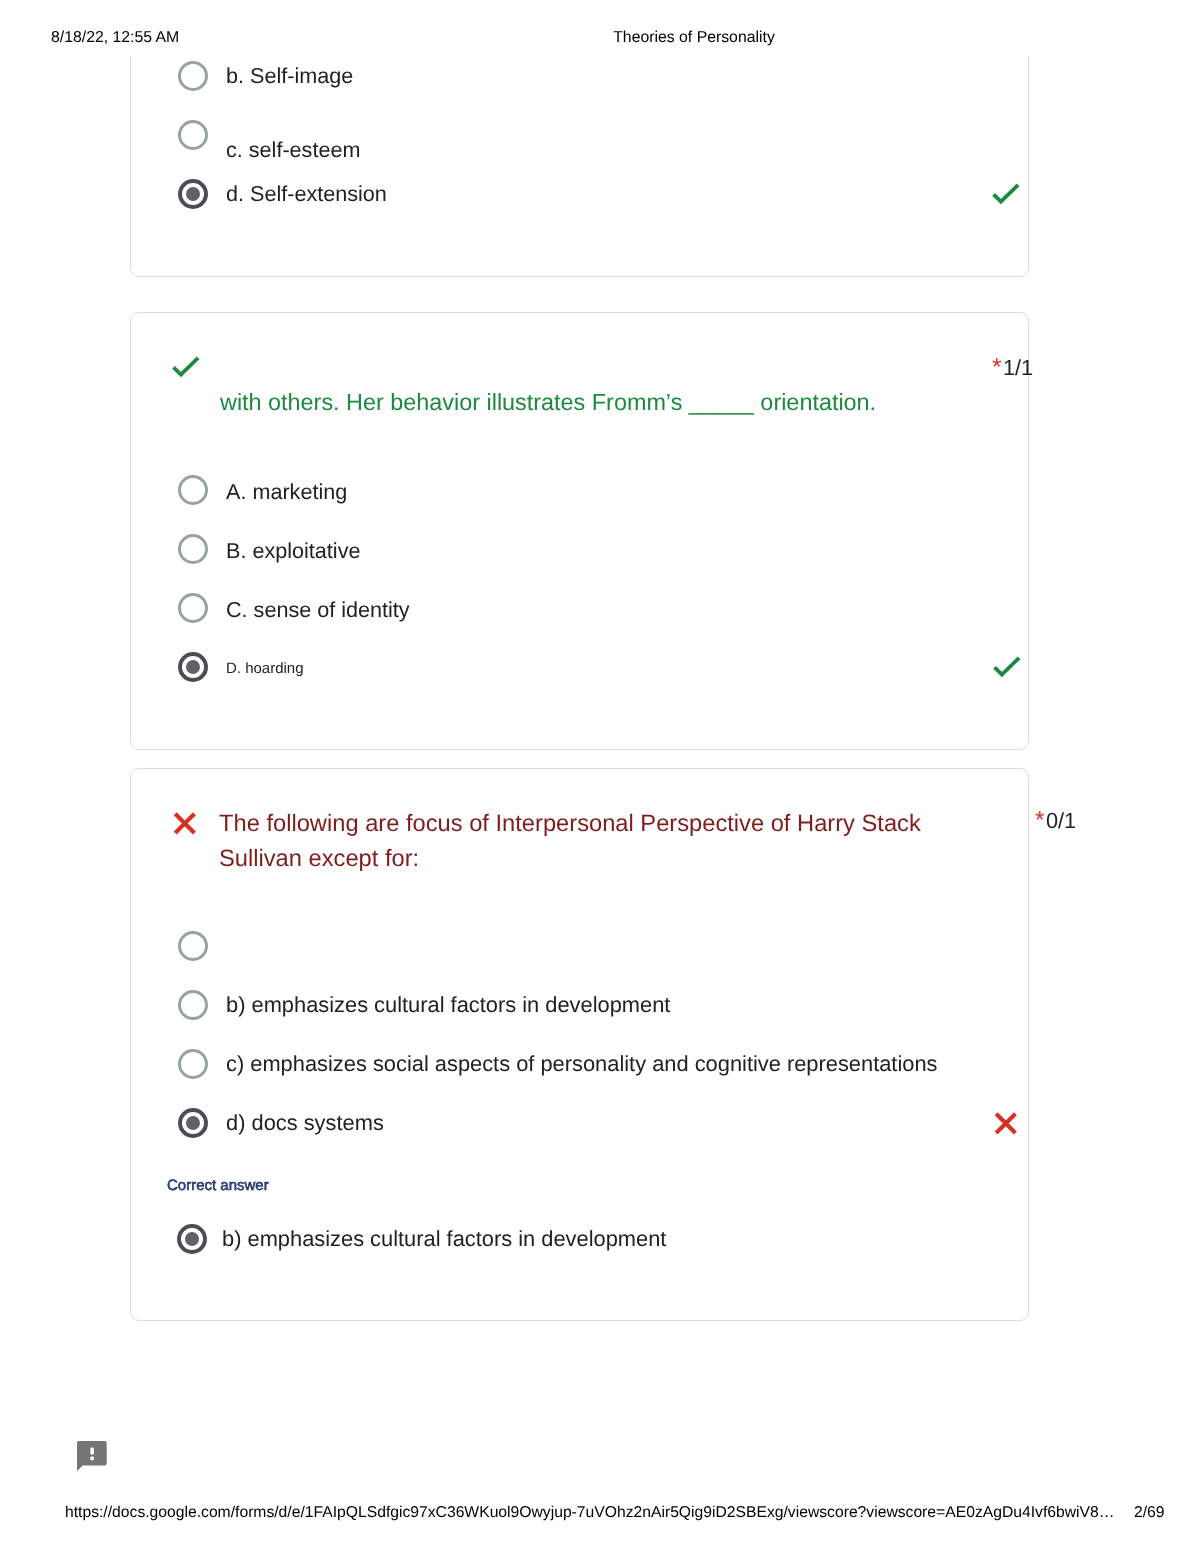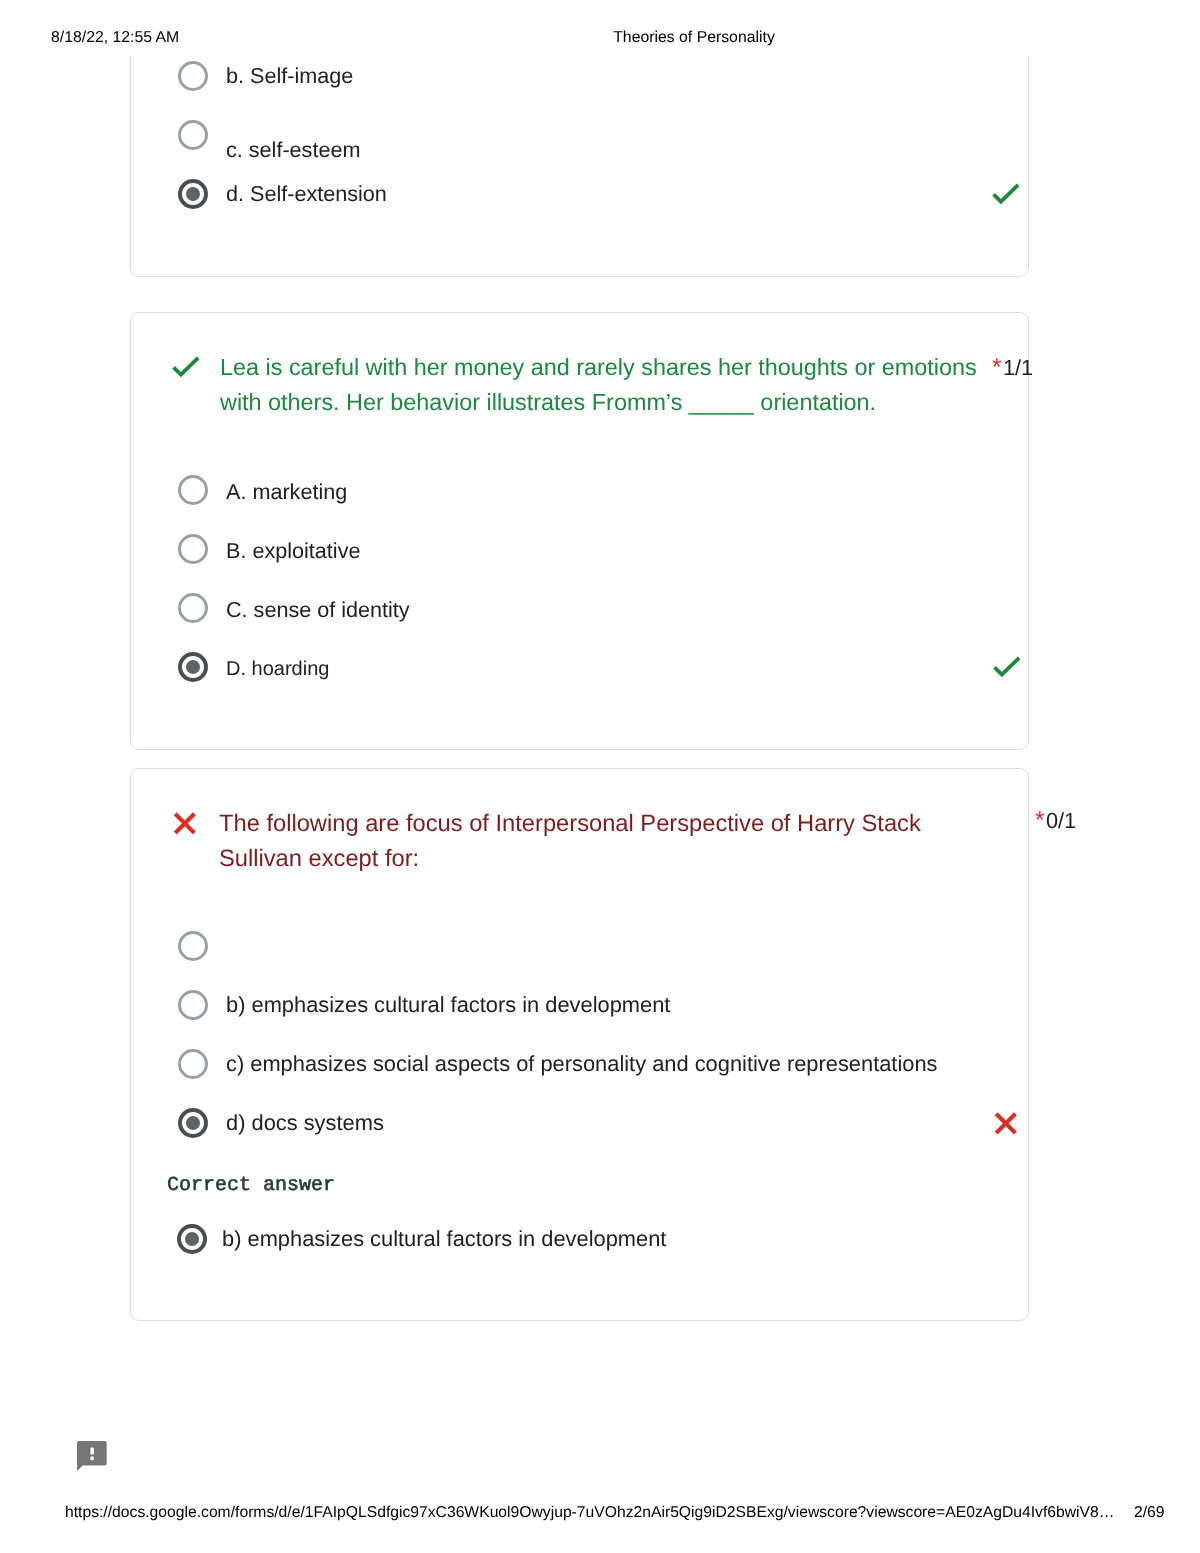--- a/index.html
+++ b/index.html
@@ -36,21 +36,21 @@
   .q-score .ast{color:#d93025;font-size:24.5px;margin-right:1.4px;}
 
   
   .radio{position:absolute;box-sizing:border-box;border-radius:50%;width:30px;height:30px;}
   .radio.un{border:3px solid #98a0a8;}
   .radio.sel{border:4px solid #494d55;}
   .radio.sel .dot{position:absolute;left:50%;top:50%;width:14.6px;height:14.6px;
         margin:-7.3px 0 0 -7.3px;border-radius:50%;background:#5f6368;}
   .olabel{position:absolute;color:#202124;white-space:nowrap;}
   .mark{position:absolute;}
-  .ca-head{position:absolute;font-size:20px;font-weight:normal;color:#14532d;line-height:23px;white-space:nowrap;font-family:Liberation Mono, monospace;-webkit-text-stroke:0.5px #202124;}
+  .ca-head{position:absolute;font-size:15px;font-weight:normal;color:#1d4ed8;line-height:23px;white-space:nowrap;-webkit-text-stroke:0.5px #202124;}
 
   
   .fb{position:absolute;left:77px;top:1441px;}
 </style>
 </head>
 <body>
 
 <div class="page">
 
   <div class="card clip-top" style="top:56px;height:221px;">
@@ -71,37 +71,36 @@
         </svg>
     </span>
   </div>
 
   <div class="card" style="top:312px;height:438px;">
     <span class="q-status" style="left:38.9px;top:41.9px;">
       <svg width="32" height="28" viewBox="0 0 32 28" aria-hidden="true">
           <path d="M3.6 12.3 L10.9 19.6 L28.1 2.9" fill="none" stroke="#1b8a3e" stroke-width="3.8" stroke-linecap="butt" stroke-linejoin="miter"></path>
         </svg>
     </span>
-    <span class="q-line ok" style="left:89px;top:41px;">Lea is careful with her money and rarely shares her thoughts or emotions</span>
     <span class="q-line ok" style="left:89px;top:76px;">with others. Her behavior illustrates Fromm’s _____ orientation.</span>
     <div class="q-score" style="left:861px;top:44px;"><span class="ast">*</span><span>1/1</span></div>
 
     <div class="radio un" style="left:47px;top:162px;"></div>
     <span class="olabel" style="left:95px;top:160px;font-size:21.6px;line-height:38px;">A. marketing</span>
 
     <div class="radio un" style="left:47px;top:221px;"></div>
     <span class="olabel" style="left:95px;top:219px;font-size:21.6px;line-height:38px;">B. exploitative</span>
 
     <div class="radio un" style="left:47px;top:280px;"></div>
     <span class="olabel" style="left:95px;top:278px;font-size:21.6px;line-height:38px;">C. sense of identity</span>
 
     <div class="radio sel" style="left:47px;top:339px;">
         <i class="dot"></i>
       </div>
-    <span class="olabel" style="left:95px;top:337px;font-size:20px;line-height:38px;">D. hoarding</span>
+    <span class="olabel" style="left:95px;top:337px;font-size:15px;line-height:38px;">D. hoarding</span>
 
     <span class="mark" style="left:859.5px;top:341.8px;">
       <svg width="32" height="28" viewBox="0 0 32 28" aria-hidden="true">
           <path d="M3.6 12.3 L10.9 19.6 L28.1 2.9" fill="none" stroke="#1b8a3e" stroke-width="3.8" stroke-linecap="butt" stroke-linejoin="miter"></path>
         </svg>
     </span>
   </div>
 
   <div class="card" style="top:768px;height:553px;">
     <span class="q-status" style="left:41px;top:42px;">

